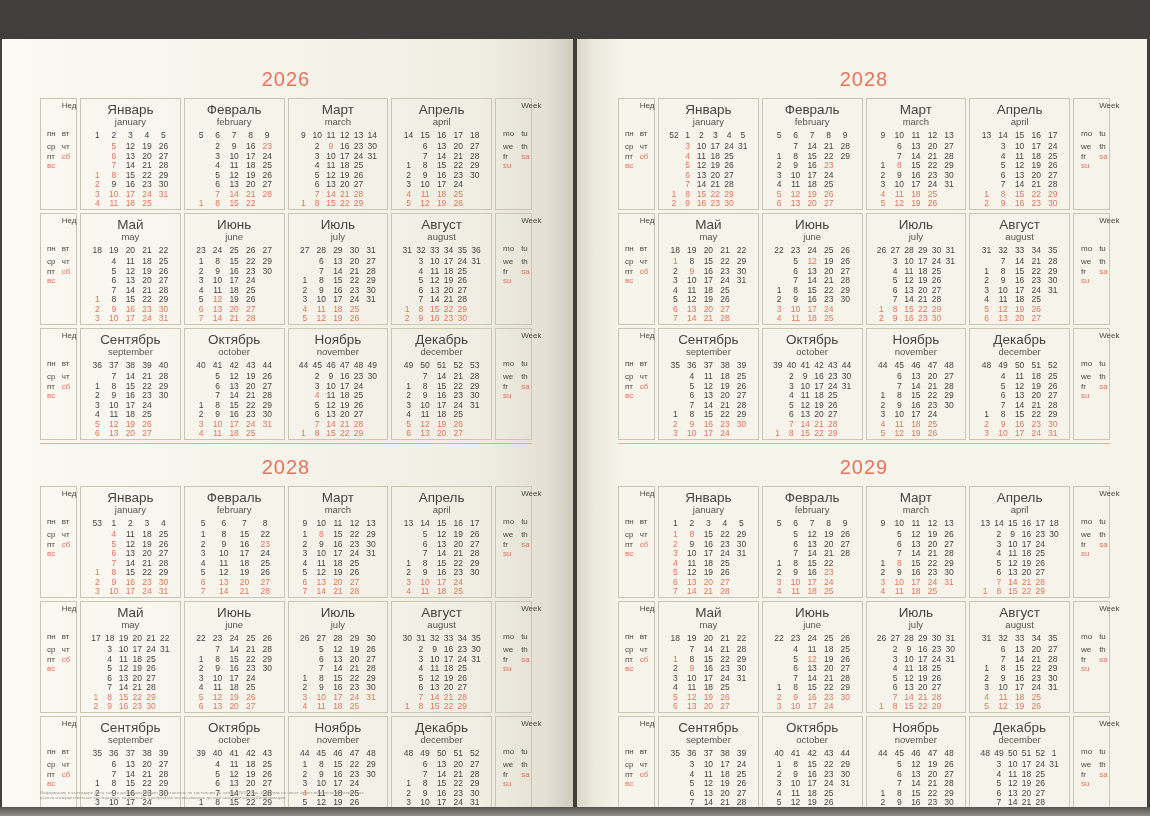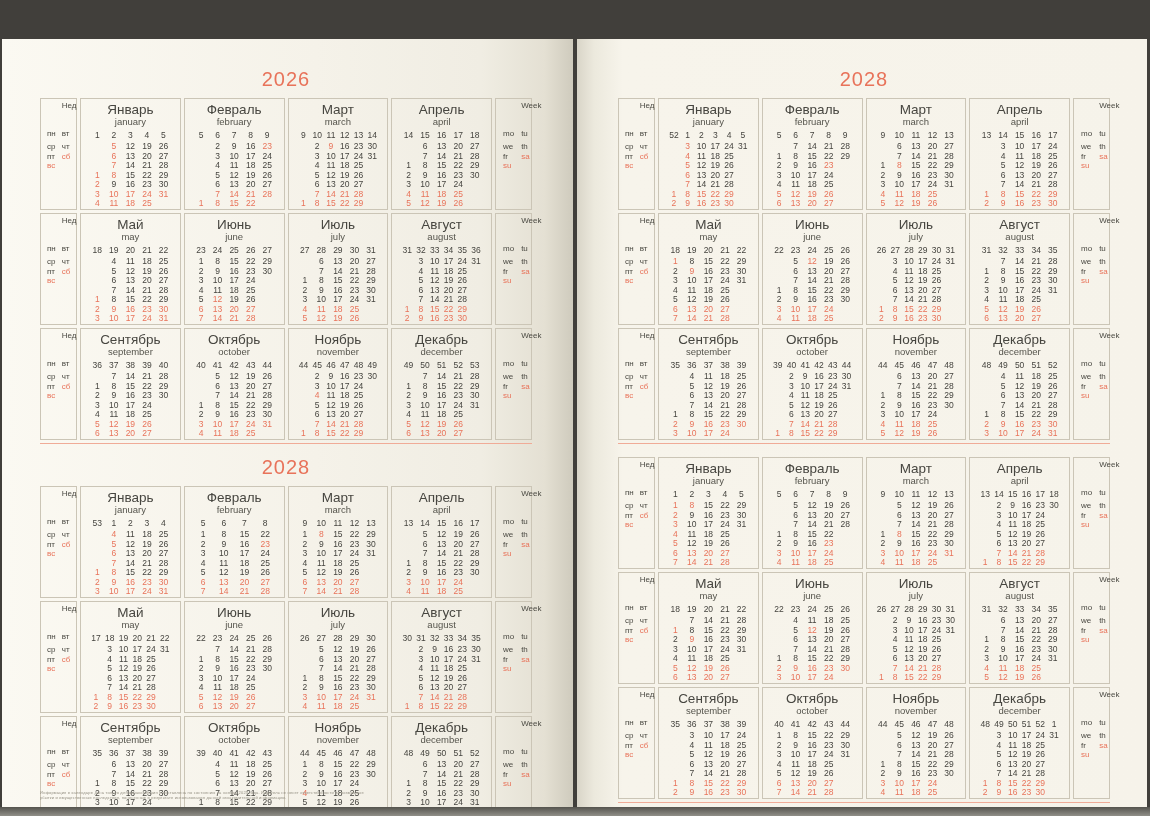--- a/index.html
+++ b/index.html
@@ -1996,20 +1996,21 @@
             <div class="lab">mo</div>
             <div class="lab">tu</div>
             <div class="lab">we</div>
             <div class="lab">th</div>
             <div class="lab">fr</div>
             <div class="lab orange">sa</div>
             <div class="lab orange">su</div>
           </div>
         </div>
         <div class="year-rule"></div>
+        <div class="year-title">2029</div>
         <div class="quarter">
           <div class="labels left">
             <div></div>
             <div class="lab wklab">Нед</div>
             <div class="lab">пн</div>
             <div class="lab">вт</div>
             <div class="lab">ср</div>
             <div class="lab">чт</div>
             <div class="lab">пт</div>
             <div class="lab orange">сб</div>

